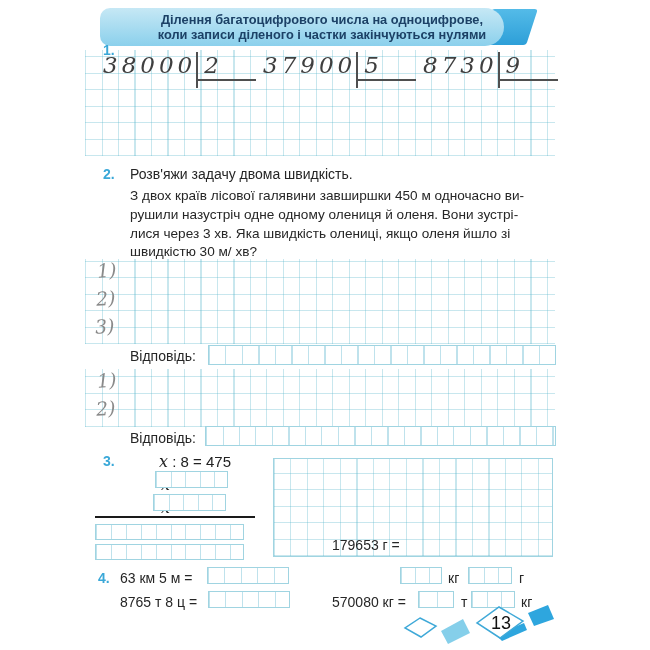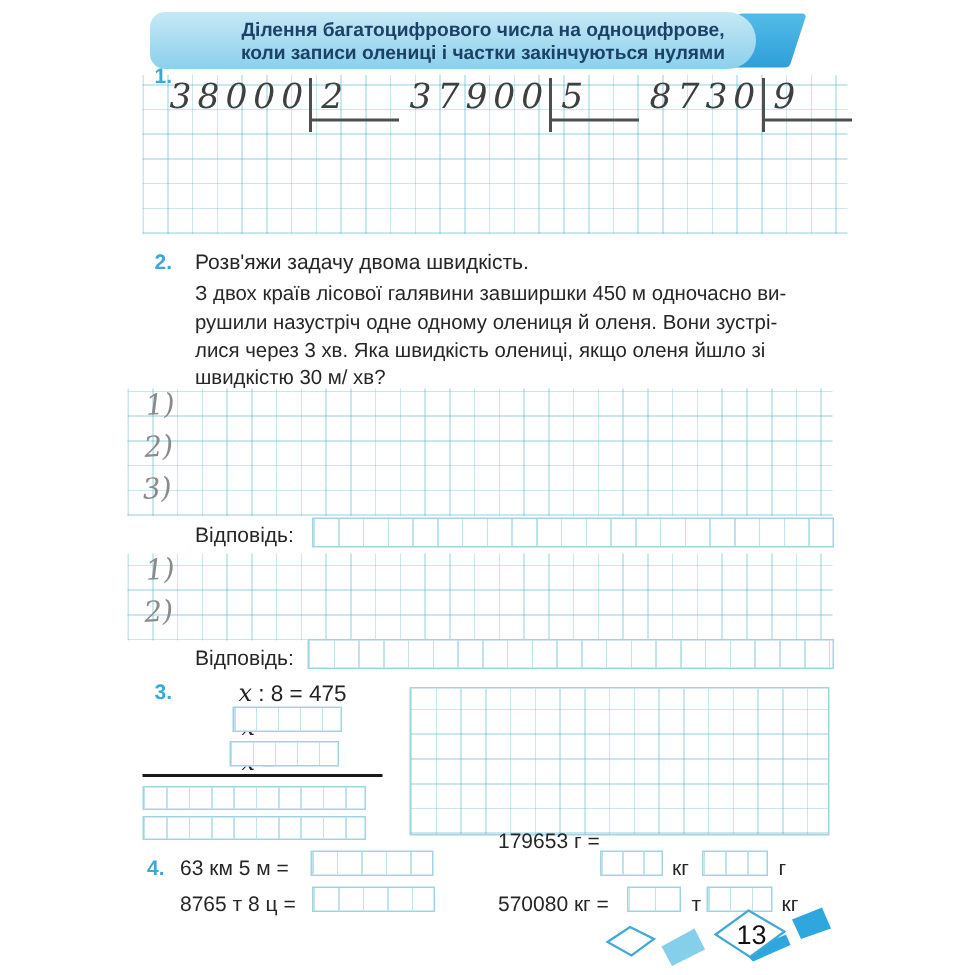--- a/index.html
+++ b/index.html
@@ -72,25 +72,25 @@
   }
 </style>
 </head>
 <body>
 
 <div class="page">
 
   <div class="banner-accent"></div>
   <div class="banner">
     <div>Ділення багатоцифрового числа на одноцифрове,</div>
-    <div>коли записи олениці і частки закінчуються нулями</div>
+    <div>коли записи діленого і частки закінчуються нулями</div>
   </div>
 
   <div class="tnum" style="left:103px; top:42px;">1.</div>
-  <div class="grid" style="left:95px; top:50px; width:470px; height:106px;">
+  <div class="grid" style="left:85px; top:50px; width:470px; height:106px;">
     <div class="division" style="left:18px; top:2px;">
       <span>38000</span><span class="dv-wrap"><span>2</span><span class="dv-line"></span></span>
     </div>
     <div class="division" style="left:178px; top:2px;">
       <span>37900</span><span class="dv-wrap"><span>5</span><span class="dv-line"></span></span>
     </div>
     <div class="division" style="left:338px; top:2px;text-align:right;">
       <span>8730</span><span class="dv-wrap"><span>9</span><span class="dv-line"></span></span>
     </div>
   </div>
@@ -144,21 +144,21 @@
   <div class="grid" style="left:273px; top:458px; width:280px; height:99px; border:1px solid #a0d4e1;"></div>
 
   <div class="tnum" style="left:98px; top:570px;">4.</div>
 
   <div class="txt" style="left:120px; top:570px;">63 км 5 м =</div>
   <div class="cells" style="left:207px; top:567px; width:82px; height:17px; --c:16.4px;"></div>
 
   <div class="txt" style="left:120px; top:594px;">8765 т 8 ц =</div>
   <div class="cells" style="left:208px; top:591px; width:82px; height:17px; --c:16.4px;"></div>
 
-  <div class="txt" style="left:332px; top:552px;">179653 г =</div>
+  <div class="txt" style="left:332px; top:537px;">179653 г =</div>
   <div class="cells" style="left:400px; top:567px; width:42px; height:17px; --c:14px;"></div>
   <div class="txt" style="left:448px; top:570px;">кг</div>
   <div class="cells" style="left:468px; top:567px; width:44px; height:17px; --c:14.6px;"></div>
   <div class="txt" style="left:519px; top:570px;">г</div>
 
   <div class="txt" style="left:332px; top:594px;">570080 кг =</div>
   <div class="cells" style="left:418px; top:591px; width:36px; height:17px; --c:17.5px;"></div>
   <div class="txt" style="left:461px; top:594px;">т</div>
   <div class="cells" style="left:471px; top:591px; width:44px; height:17px; --c:14.6px;"></div>
   <div class="txt" style="left:521px; top:594px;">кг</div>

